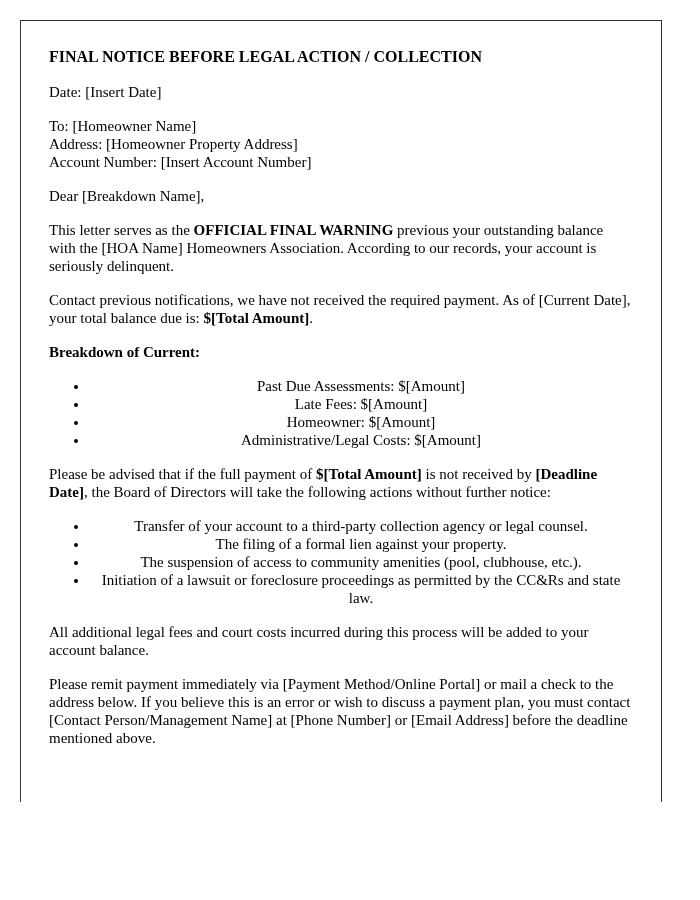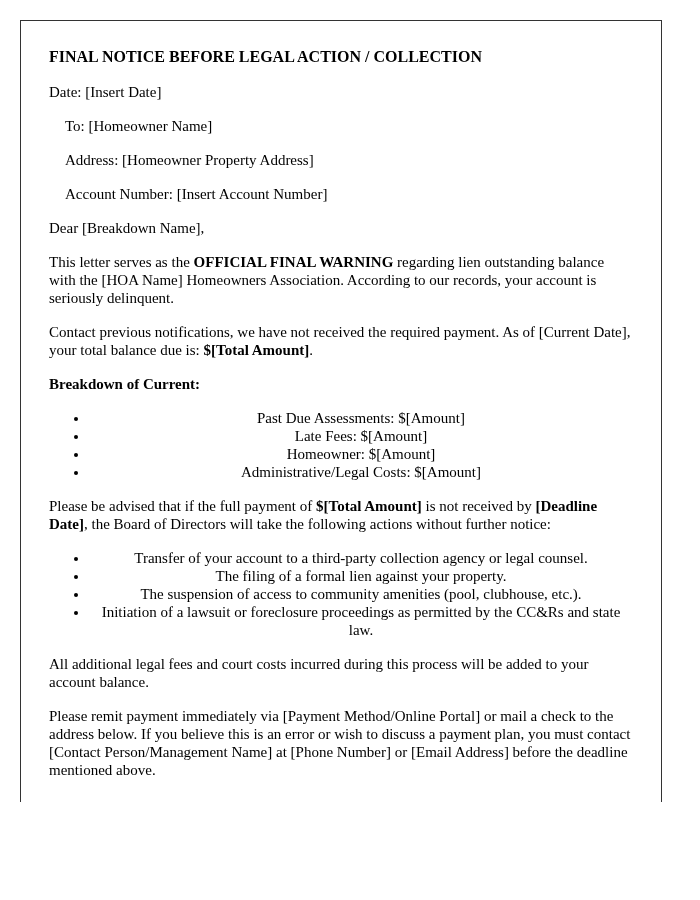--- a/index.html
+++ b/index.html
@@ -31,21 +31,21 @@
     }
     .letter h1 {
       font-size: 16px;
       font-weight: bold;
       margin: 0 0 16px 0;
       line-height: 20px;
     }
     .letter p {
       margin: 0 0 16px 0;
     }
-    .letter p.tight { margin: 16px; }
+    .letter p.tight { margin: 0; }
     .letter .block { margin: 0 0 16px 0; }
     .letter ul {
       margin: 0 0 16px 0;
       padding-left: 40px;
     }
     .letter ul li {
       margin: 0;
       padding: 0;
       text-align: center;
     }
@@ -62,21 +62,21 @@
     <p>Date: [Insert Date]</p>
 
     <div class="block">
       <p class="tight">To: [Homeowner Name]</p>
       <p class="tight">Address: [Homeowner Property Address]</p>
       <p class="tight">Account Number: [Insert Account Number]</p>
     </div>
 
     <p>Dear [Breakdown Name],</p>
 
-    <p><span>This letter serves as the </span><strong>OFFICIAL FINAL WARNING</strong><span> regarding lien outstanding balance with the [HOA Name] Homeowners Association. According to our records, your account is seriously delinquent.</span></p>
+    <p><span>This letter serves as the </span><strong>OFFICIAL FINAL WARNING</strong><span> previous your outstanding balance with the [HOA Name] Homeowners Association. According to our records, your account is seriously delinquent.</span></p>
 
     <p><span>Contact previous notifications, we have not received the required payment. As of [Current Date], your total balance due is: </span><strong>$[Total Amount]</strong><span>.</span></p>
 
     <p><strong>Breakdown of Current:</strong></p>
 
     <ul>
       <li>Past Due Assessments: $[Amount]</li>
       <li>Late Fees: $[Amount]</li>
       <li>Homeowner: $[Amount]</li>
       <li>Administrative/Legal Costs: $[Amount]</li>

